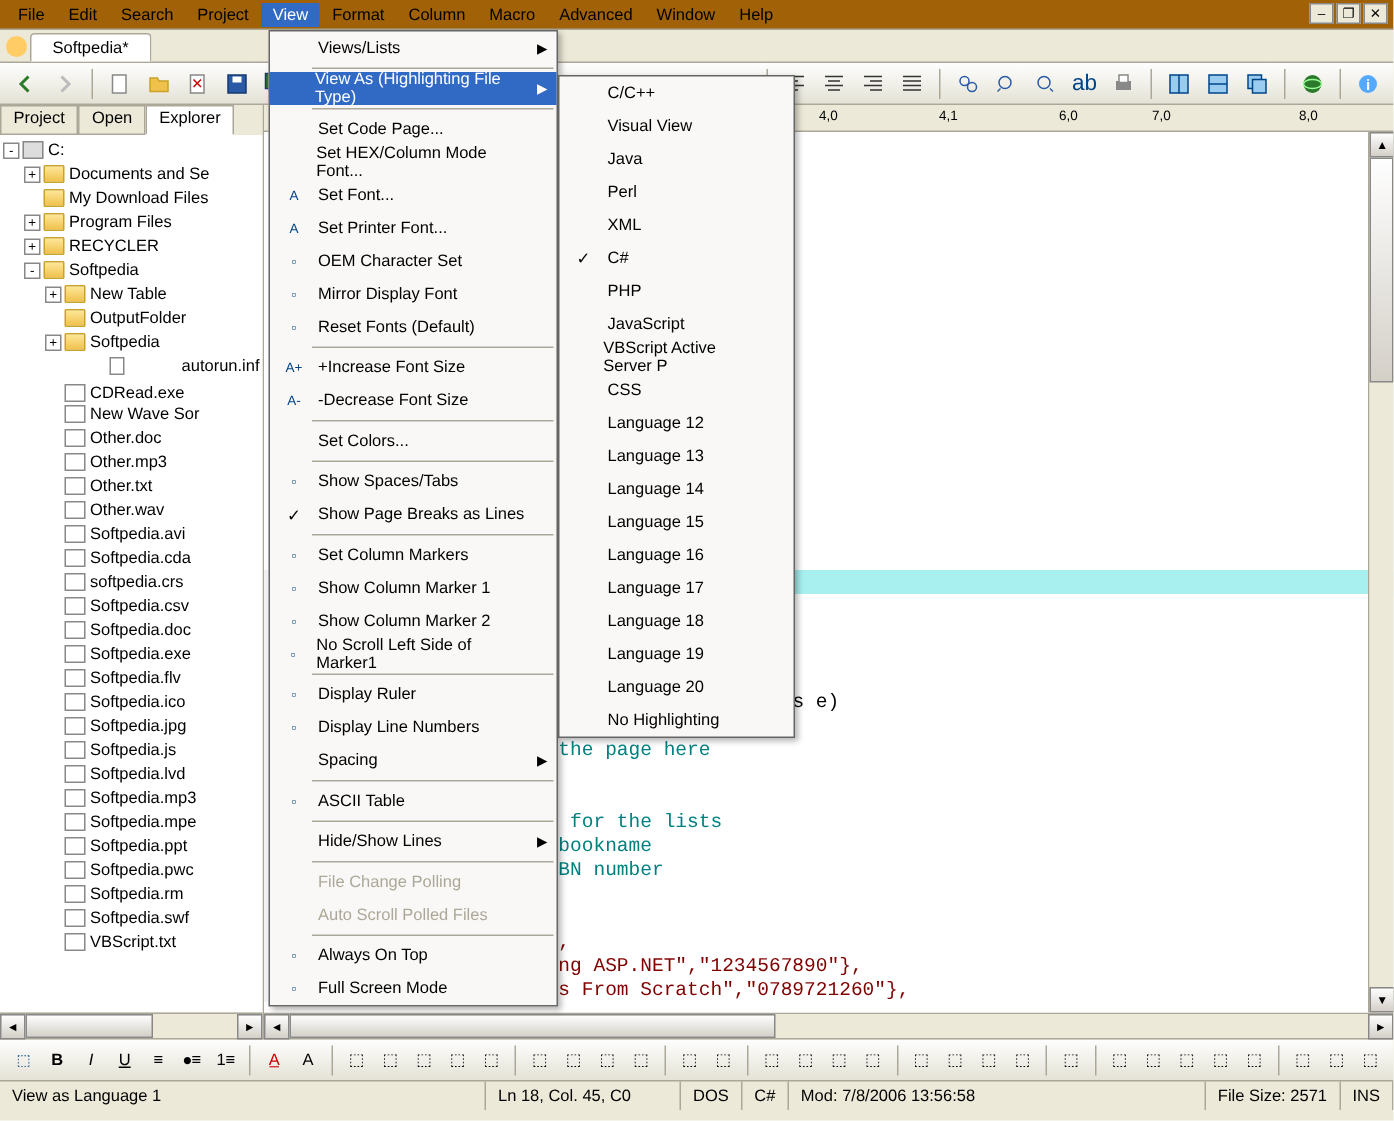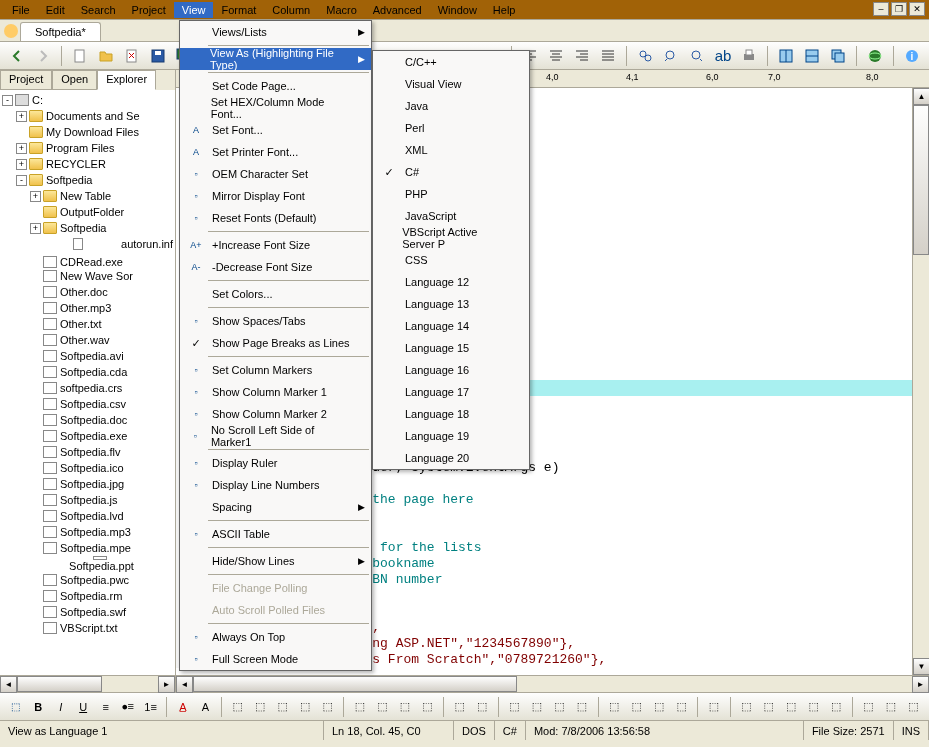--- a/index.html
+++ b/index.html
@@ -351,21 +351,21 @@
         <div class="tree-node" style="padding-left: 28px;">
           <span style="width:13px;display:inline-block;"></span>
           <span class="tree-icon file-icon"></span>
           <span>Softpedia.mp3</span>
         </div>
         <div class="tree-node" style="padding-left: 28px;">
           <span style="width:13px;display:inline-block;"></span>
           <span class="tree-icon file-icon"></span>
           <span>Softpedia.mpe</span>
         </div>
-        <div class="tree-node" style="padding-left: 28px; flex-direction: column;">
+        <div class="tree-node" style="padding-left: 28px;">
           <span style="width:13px;display:inline-block;"></span>
           <span class="tree-icon file-icon"></span>
           <span>Softpedia.ppt</span>
         </div>
         <div class="tree-node" style="padding-left: 28px;">
           <span style="width:13px;display:inline-block;"></span>
           <span class="tree-icon file-icon"></span>
           <span>Softpedia.pwc</span>
         </div>
         <div class="tree-node" style="padding-left: 28px;">
@@ -786,13 +786,17 @@
       <span>Language 18</span>
     </div>
     <div class="menu-item">
       <span class="menu-icon-col"></span>
       <span>Language 19</span>
     </div>
     <div class="menu-item">
       <span class="menu-icon-col"></span>
       <span>Language 20</span>
     </div>
+    <div class="menu-item">
+      <span class="menu-icon-col"></span>
+      <span>No Highlighting</span>
+    </div>
   </div>
 
 </body></html>

